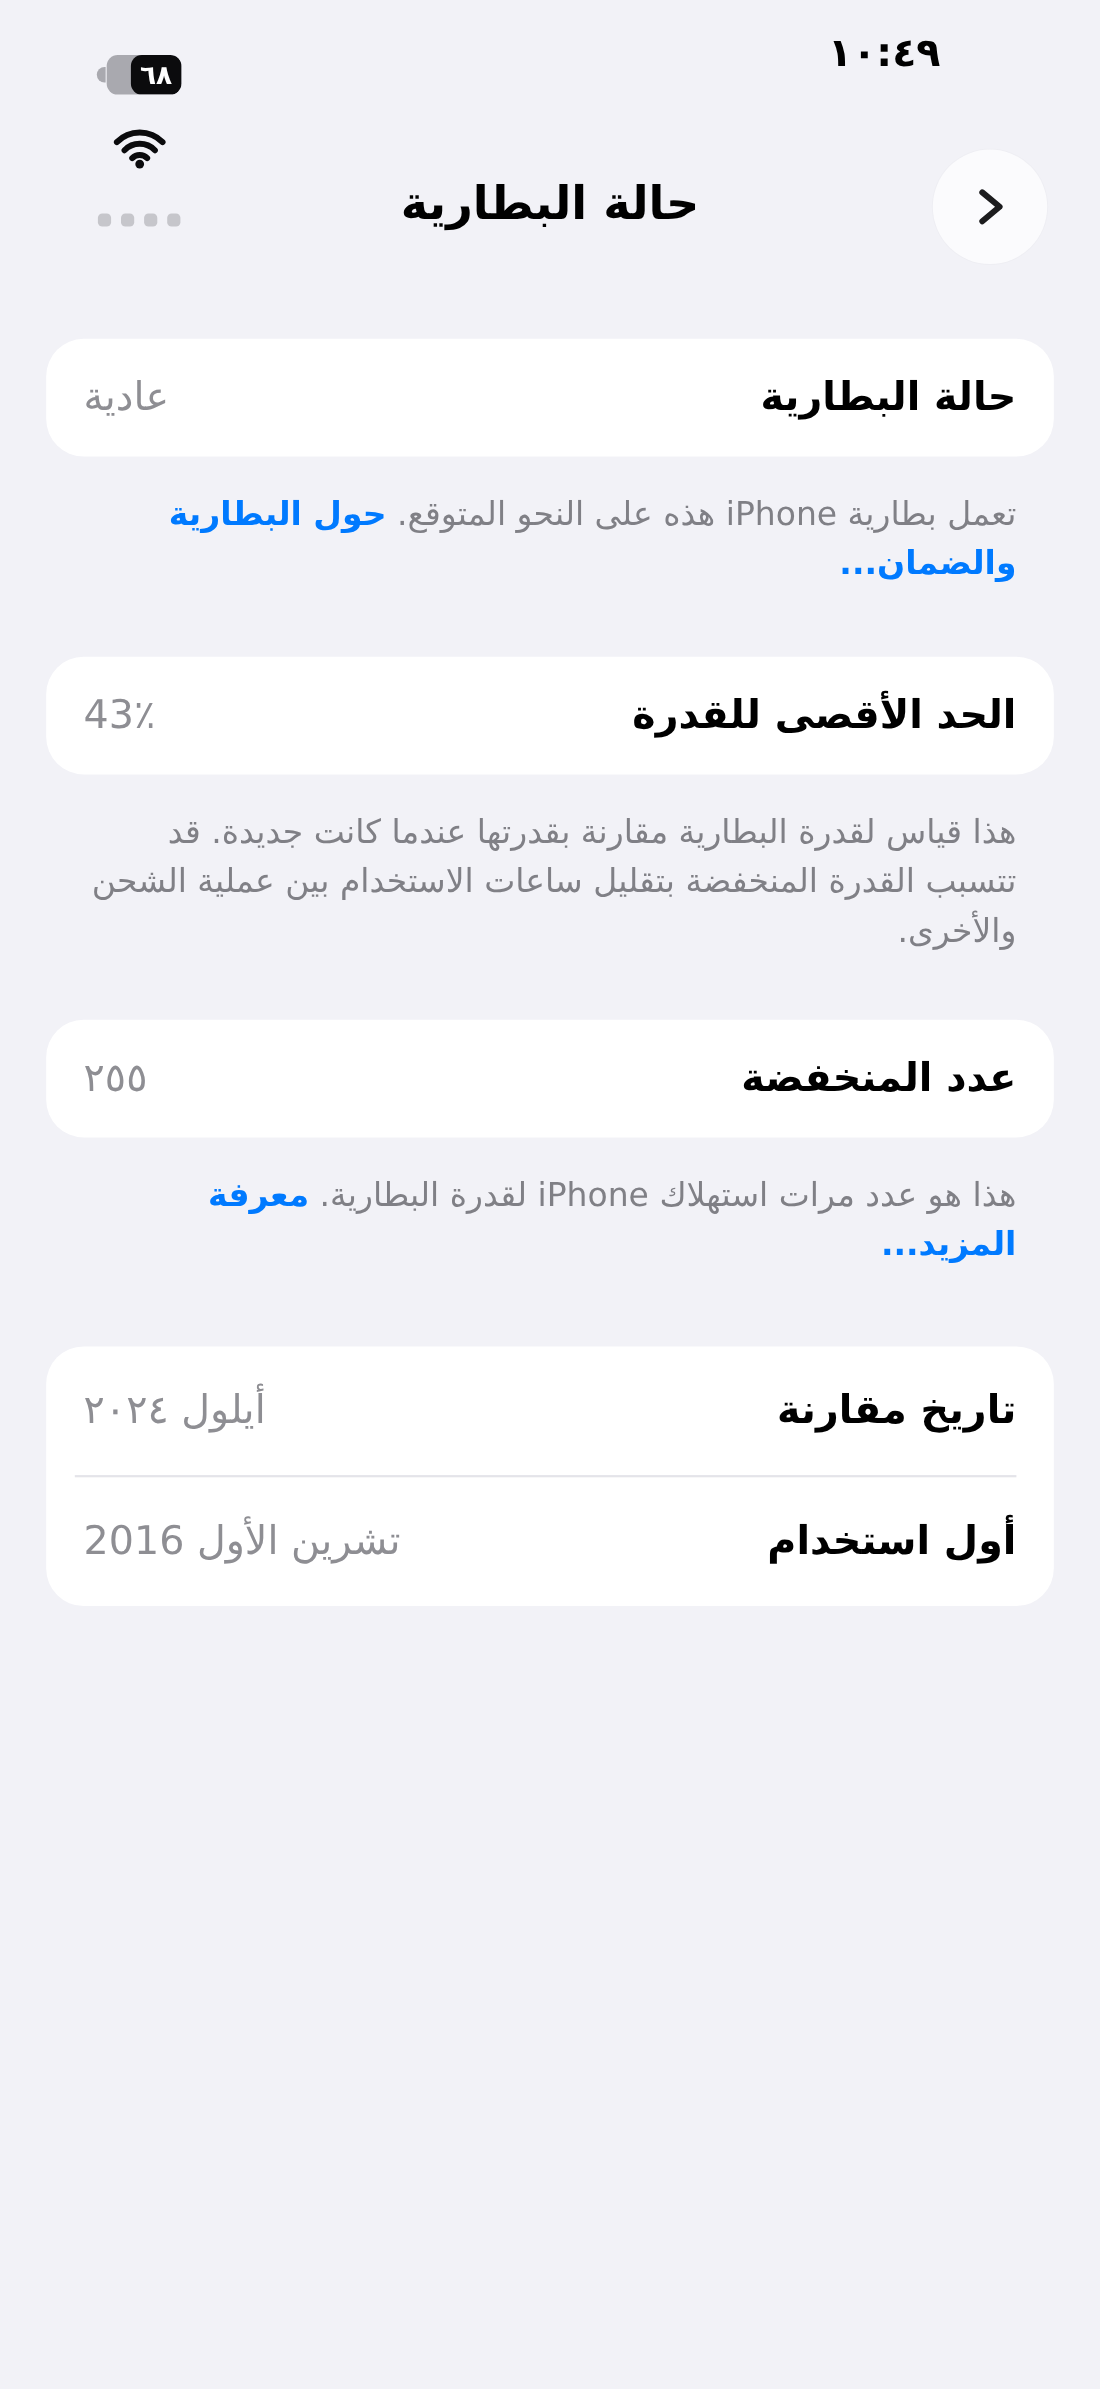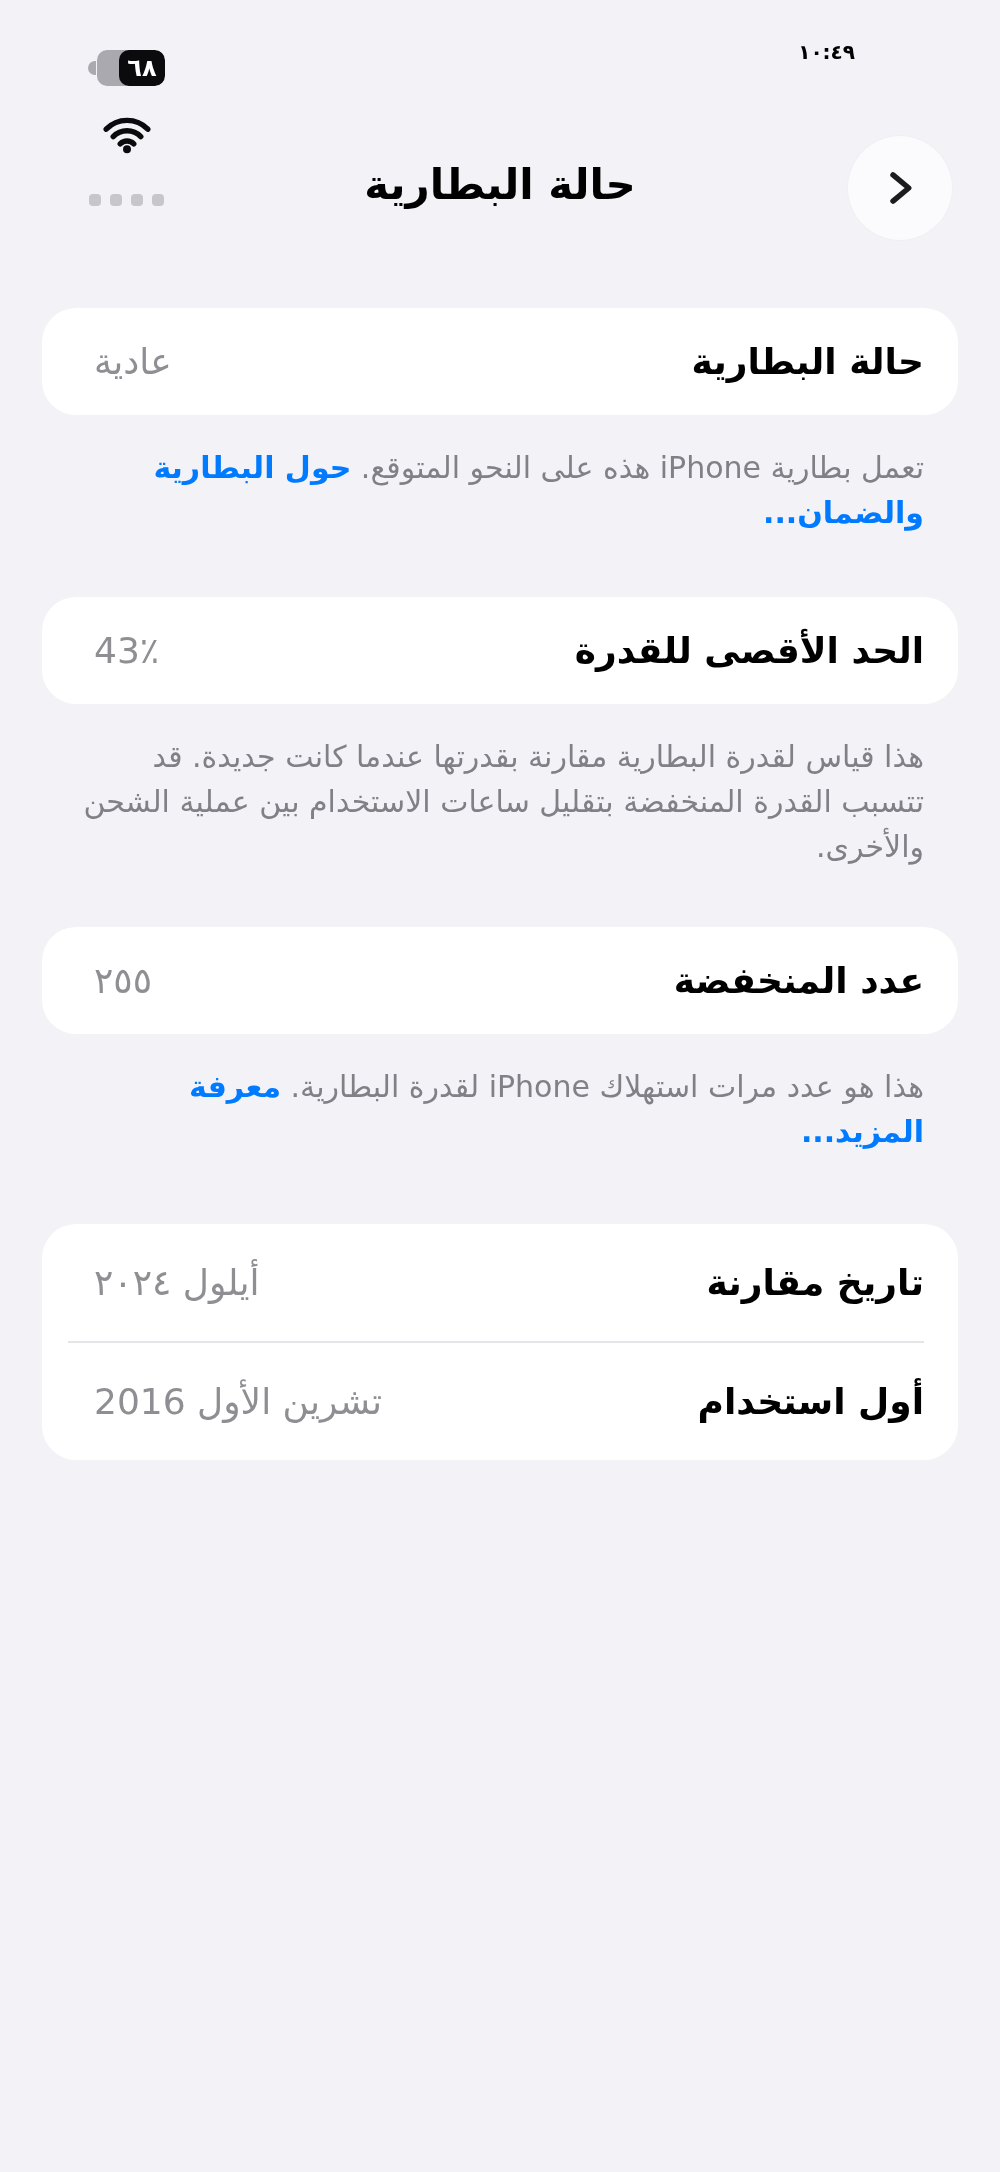--- a/index.html
+++ b/index.html
@@ -8,22 +8,22 @@
     position:relative;
     background:#F2F2F7;
     font-family:"DejaVu Sans", sans-serif;
     direction:rtl;
     overflow:hidden;
     color:#000;
   }
 
   
   .status-time {
-    position:absolute; top:40px; right:145px;
-    font-size:20px; font-weight:700; letter-spacing:1px;
+    position:absolute; top:28px; right:145px;
+    font-size:36px; font-weight:700; letter-spacing:1px;
     color:#000;
     text-align:center;
   }
   .status-icons {
     position:absolute; top:50px; left:88px;
     display:flex; direction:ltr; align-items:center; gap:30px;flex-direction:column;
   }
   .battery-wrap { display:flex; direction:ltr; align-items:center; }
   .battery-cap {
     width:8px; height:14px;
@@ -67,21 +67,21 @@
 
   
   .content { position:absolute; top:308px; left:42px; right:42px; }
   .card { background:#FFFFFF; border-radius:34px; }
   .row {
     display:flex; justify-content:space-between; align-items:center;
     height:107px; padding:0 34px;
   }
   .card.double .row { height:117px; }
   .row .label { font-size:36px; font-weight:600; color:#000; white-space:nowrap; }
-  .row .value { font-size:36px; font-weight:400; color:#8E8E93; white-space:nowrap;margin-left:18px; }
+  .row .value { font-size:36px; font-weight:400; color:#8E8E93; white-space:nowrap; }
   .divider { height:2px; background:#E4E4E9; margin:0 34px 0 26px; }
 
   .footer {
     margin:30px 34px 0;
     font-size:30px; line-height:45px;
     color:#808086; text-align:right;
   }
   .footer .link { color:#007AFF; font-weight:600; cursor:pointer; }
 
   .gap-a { margin-top:62px; }   

